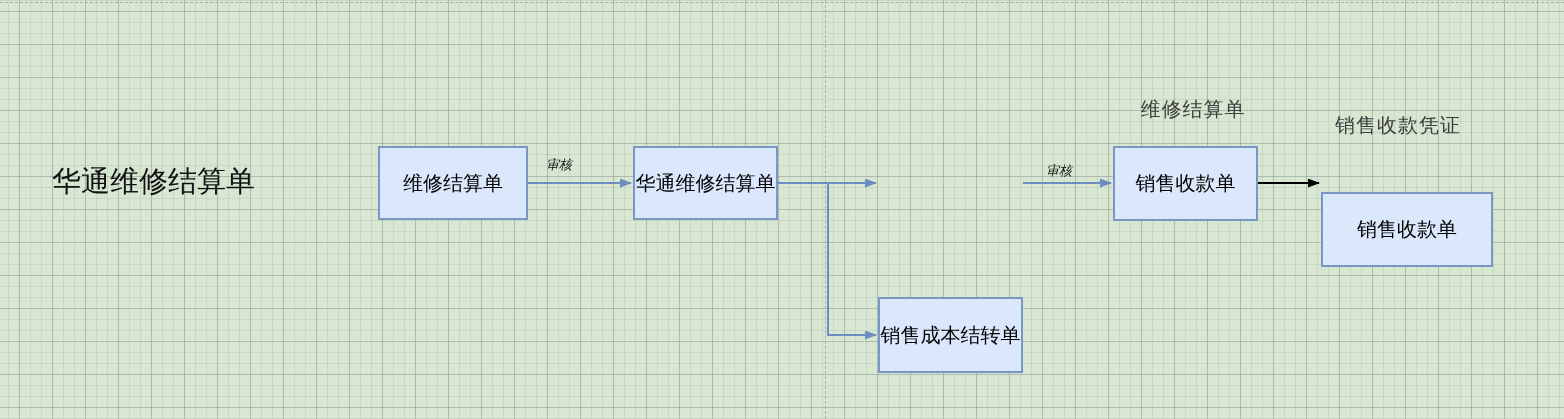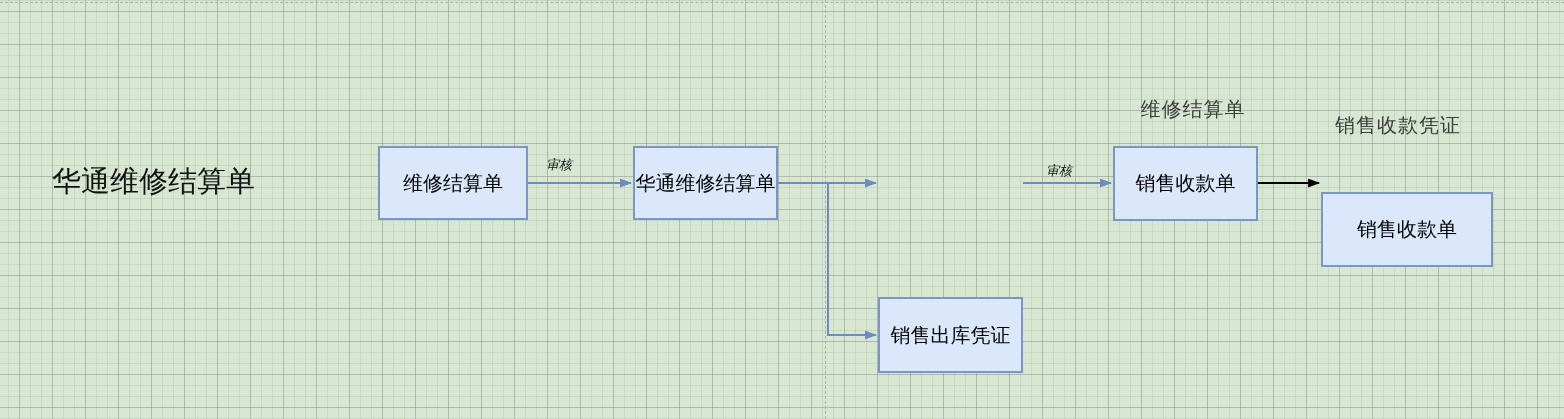--- a/index.html
+++ b/index.html
@@ -114,21 +114,21 @@
     <path d="M1023,183 L1111,183" fill="none" stroke="#6e8cbf" stroke-width="2" marker-end="url(#arrowBlue)"></path>
     <path d="M1258,183 L1319,183" fill="none" stroke="#000000" stroke-width="2" marker-end="url(#arrowBlack)"></path>
   </svg>
 
   <div class="title">华通维修结算单</div>
 
   <div class="node" id="n1">维修结算单</div>
   <div class="node" id="n2">华通维修结算单</div>
   <div class="node" id="n4">销售收款单</div>
   <div class="node" id="n5">销售收款单</div>
-  <div class="node" id="n6">销售出库凭证</div>
+  <div class="node" id="n6">销售成本结转单</div>
 
   <div class="edge-label" id="el1">审核</div>
   <div class="edge-label" id="el2">审核</div>
 
   <div class="caption" id="c1">维修结算单</div>
   <div class="caption" id="c2">销售收款凭证</div>
 
 </div>
 
 </body></html>

